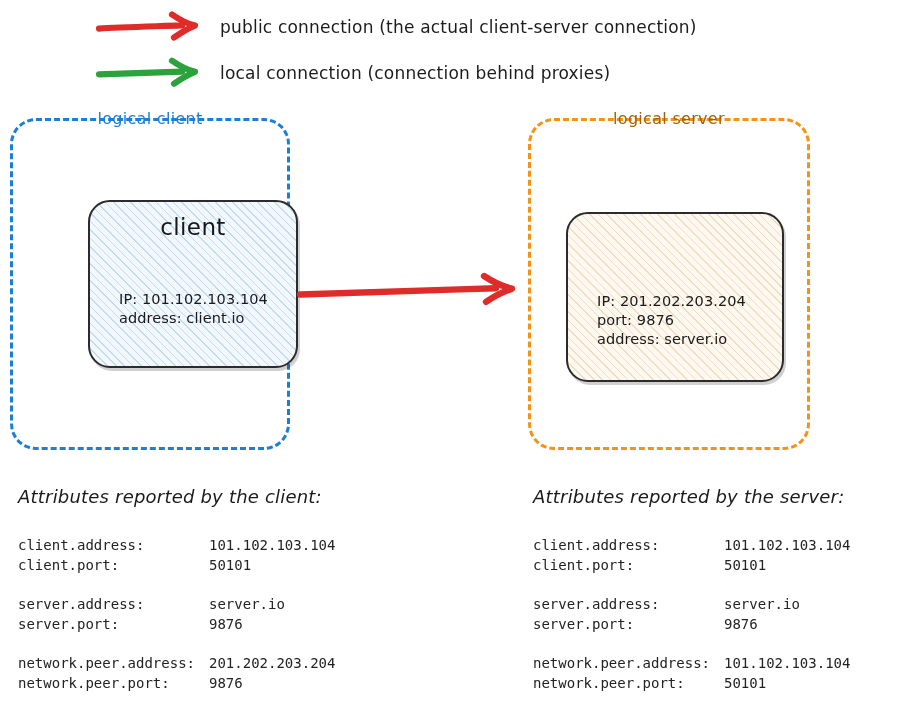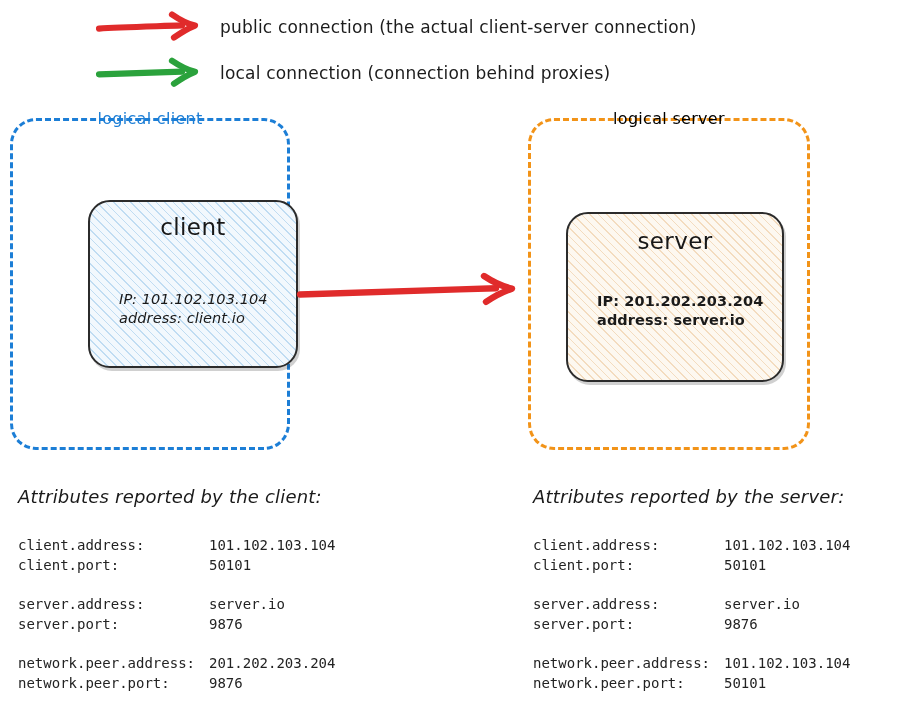--- a/index.html
+++ b/index.html
@@ -74,21 +74,21 @@
   .logical-title {
     position: absolute;
     top: -12px;
     left: 0; right: 0;
     text-align: center;
     font-family: "DejaVu Sans", sans-serif;
     font-size: 16px;
     letter-spacing: 0.3px;
   }
   #logical-client .logical-title { color: #1c7ed6; }
-  #logical-server .logical-title { color: #000000; }
+  #logical-server .logical-title { color: #a16207; }
 
   
   .node-box {
     position: absolute;
     border: 2.2px solid #2b2b2b;
     border-radius: 22px;
     box-shadow: 2px 3px 0 rgba(40,40,40,0.22);
     overflow: hidden;
   }
   #node-client {
@@ -130,22 +130,22 @@
 
   .node-props {
     position: absolute;
     left: 29px;
     font-family: "DejaVu Sans", sans-serif;
     font-size: 14.5px;
     line-height: 19px;
     color: #1a1a1a;
     letter-spacing: 0.1px;
   }
-  #node-client .node-props { top: 88px; font-style: italic; }
-  #node-server .node-props { top: 78px; font-weight: bold; }
+  #node-client .node-props { top: 88px; }
+  #node-server .node-props { top: 78px; }
   .node-prop { white-space: nowrap; }
 
   
   #main-arrow {
     position: absolute;
     left: 296px; top: 268px;
     width: 228px; height: 46px;
   }
 
   
@@ -211,23 +211,23 @@
     <div class="node-prop">IP: 101.102.103.104</div>
     <div class="node-prop">address: client.io</div>
   </div>
 </div>
 
 <div class="logical-box" id="logical-server">
   <span class="logical-title">logical server</span>
 </div>
 
 <div class="node-box" id="node-server">
-  <div class="node-title">server</div>
   <div class="node-props">
     <div class="node-prop">IP: 201.202.203.204</div>
+    <div class="node-prop">port: 9876</div>
     <div class="node-prop">address: server.io</div>
   </div>
 </div>
 
 <div id="main-arrow">
   <svg width="228" height="46" viewBox="0 0 228 46" xmlns="http://www.w3.org/2000/svg">
     <path d="M4 26.5 C 55 24.8, 130 22.4, 200 20.2" stroke="#e02b2b" stroke-width="6.4" stroke-linecap="round" fill="none"></path>
     <path d="M188 8 C 197 14, 207 18.6, 216 20.6 C 207 23.6, 198 28.4, 190 33.8" stroke="#e02b2b" stroke-width="6.4" stroke-linecap="round" stroke-linejoin="round" fill="none"></path>
   </svg>
 </div>

